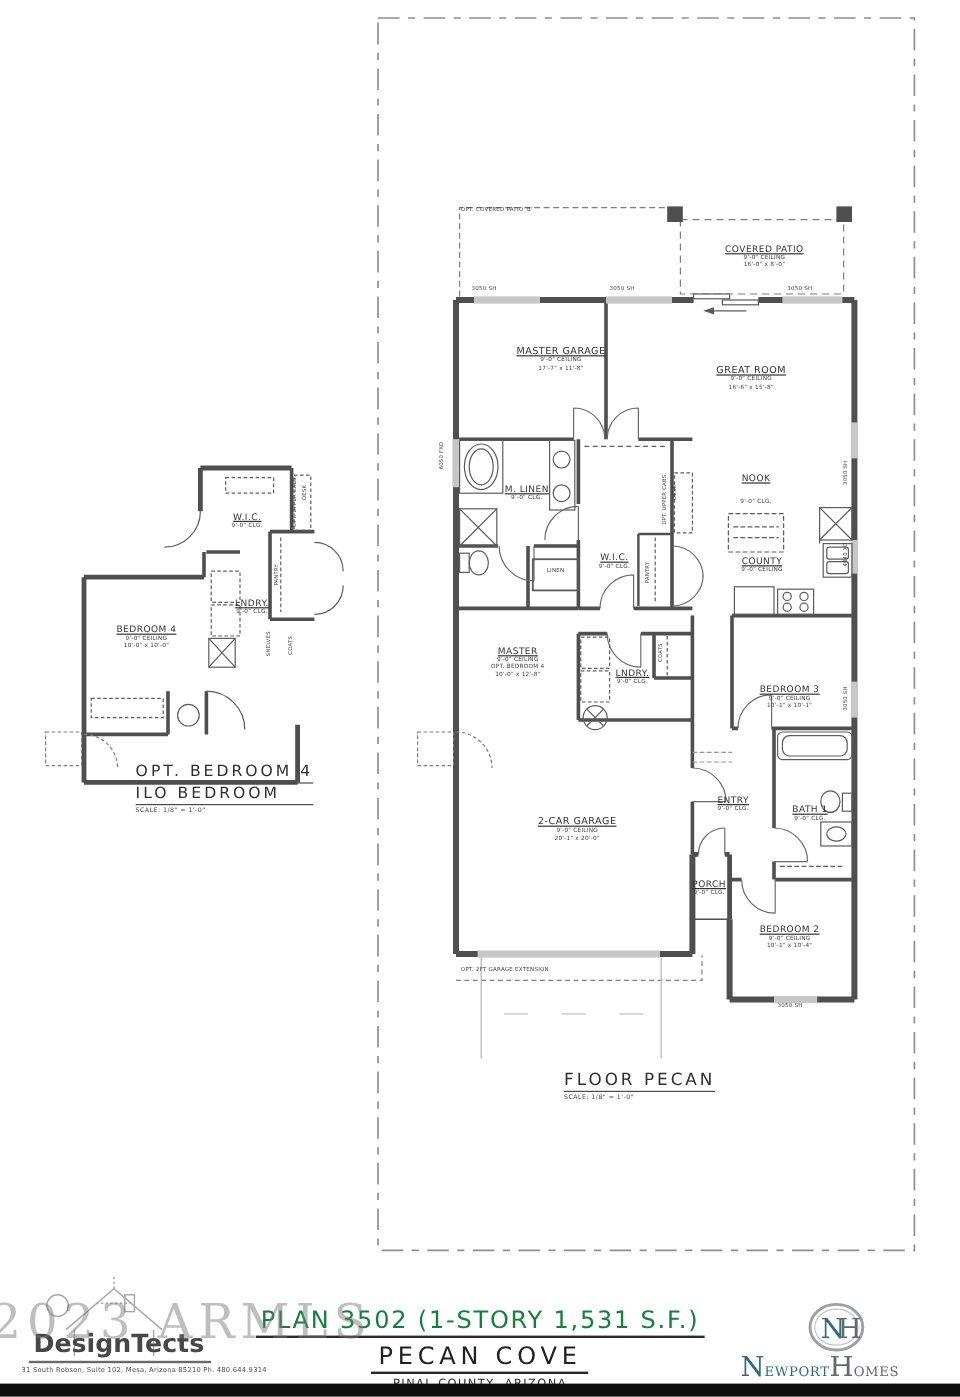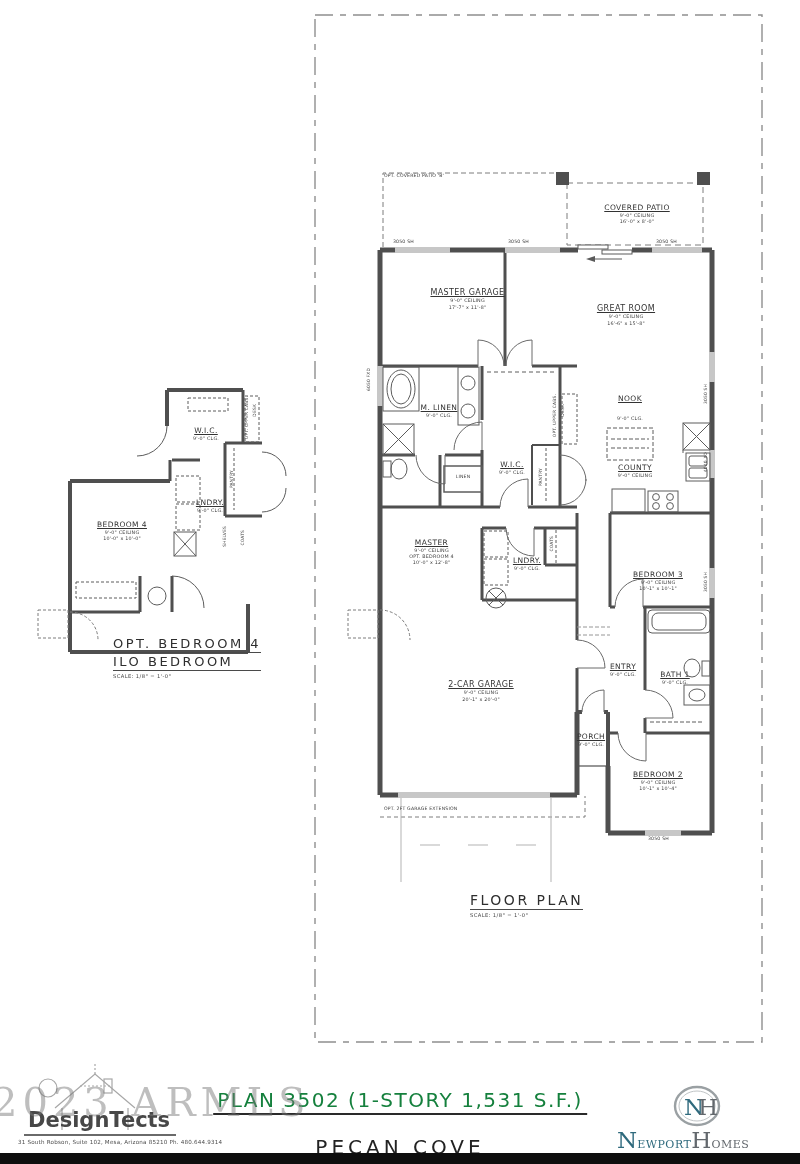--- a/index.html
+++ b/index.html
@@ -17,21 +17,21 @@
   .vtext { position:absolute; font-size:4.4px; letter-spacing:.2px; white-space:nowrap; color:#3d3d3d;
            writing-mode:vertical-rl; transform:rotate(180deg); }
 
   .sheet-title { position:absolute; display:flex; flex-direction:column; }
   .sheet-title .t1 { font-size:14px; letter-spacing:2.5px; color:#2e2e2e; border-bottom:1.5px solid #4a4a4a; padding-bottom:1px; white-space:nowrap; }
   .sheet-title .t2 { font-size:5.2px; letter-spacing:.4px; color:#444; margin-top:2px; white-space:nowrap; }
 
   
   .footer-center { position:absolute; left:50%; transform:translateX(-50%); display:flex; flex-direction:column; align-items:center; }
   .f-plan  { font-size:20px; letter-spacing:1.5px; color:#15803d; border-bottom:2px solid #2a2a2a; padding:0 4px 1px 4px; white-space:nowrap; }
-  .f-comm  { font-size:20px; letter-spacing:4px;  color:#222; border-bottom:2px solid #2a2a2a; padding:0 6px 1px 6px; margin-top:20px; white-space:nowrap; }
+  .f-comm  { font-size:20px; letter-spacing:4px;  color:#222; border-bottom:2px solid #2a2a2a; padding:0 6px 1px 6px; margin-top:3px; white-space:nowrap; }
   .f-loc   { font-size:9.5px; letter-spacing:1.2px; color:#2a2a2a; margin-top:3px; white-space:nowrap; }
 
   .watermark { position:absolute; font-family:"DejaVu Serif", serif; font-size:40px; letter-spacing:5px;
                color:rgba(120,120,120,.48); white-space:nowrap; z-index:6; }
   .arch-name { position:absolute; font-size:21px; font-weight:bold; letter-spacing:0; color:#474747; z-index:5; white-space:nowrap; }
   .arch-underline { position:absolute; background:#6a6a6a; z-index:5; }
   .arch-addr { position:absolute; font-size:5.6px; letter-spacing:.2px; color:#4c4c4c; z-index:5; white-space:nowrap; }
 
   .builder-word { position:absolute; font-family:"DejaVu Serif", serif; white-space:nowrap; display:flex; align-items:baseline; }
   .bw-cap   { font-size:23px; }
@@ -265,21 +265,21 @@
   <span class="rn">LNDRY.</span>
   <span class="rs">9'-0" CLG.</span>
 </div>
 
 <div class="room-label" style="left:612px; top:570px; width:92px;">
   <span class="rn">BEDROOM 3</span>
   <span class="rs">9'-0" CEILING</span>
   <span class="rs">10'-1" x 10'-1"</span>
 </div>
 
-<div class="room-label" style="left:593px; top:662px; width:60px;">
+<div class="room-label" style="left:581px; top:662px; width:60px;">
   <span class="rn">ENTRY</span>
   <span class="rs">9'-0" CLG.</span>
 </div>
 
 <div class="room-label" style="left:643px; top:670px; width:64px;">
   <span class="rn">BATH 1</span>
   <span class="rs">9'-0" CLG.</span>
 </div>
 
 <div class="room-label" style="left:420px; top:680px; width:122px;justify-content:center;">
@@ -309,21 +309,21 @@
 <div class="vtext" style="left:703px; top:452px;">4040 XO</div>
 <div class="vtext" style="left:703px; top:572px;">3050 SH</div>
 <div class="vtext" style="left:366px; top:368px;">6050 FXD</div>
 
 <div class="vtext" style="left:538px; top:468px;">PANTRY</div>
 <div class="vtext" style="left:549px; top:536px;">COATS</div>
 <div class="vtext" style="left:552px; top:394px;">OPT. UPPER CABS.</div>
 <div class="vtext" style="left:560px; top:404px;">DESK</div>
 
 <div class="sheet-title" style="left:470px; top:892px;">
-  <span class="t1">FLOOR PLAN</span>
+  <span class="t1">FLOOR PECAN</span>
   <span class="t2">SCALE: 1/8" = 1'-0"</span>
 </div>
 
 <div class="room-label" style="left:171px; top:426px; width:70px;">
   <span class="rn">W.I.C.</span>
   <span class="rs">9'-0" CLG.</span>
 </div>
 <div class="room-label" style="left:175px; top:498px; width:70px;">
   <span class="rn">LNDRY.</span>
   <span class="rs">9'-0" CLG.</span>

